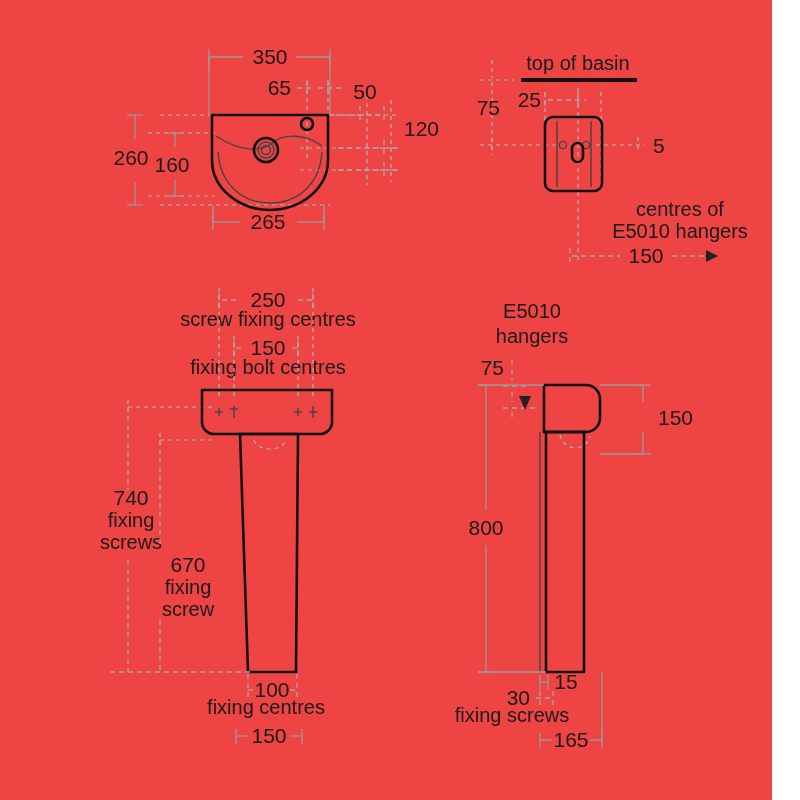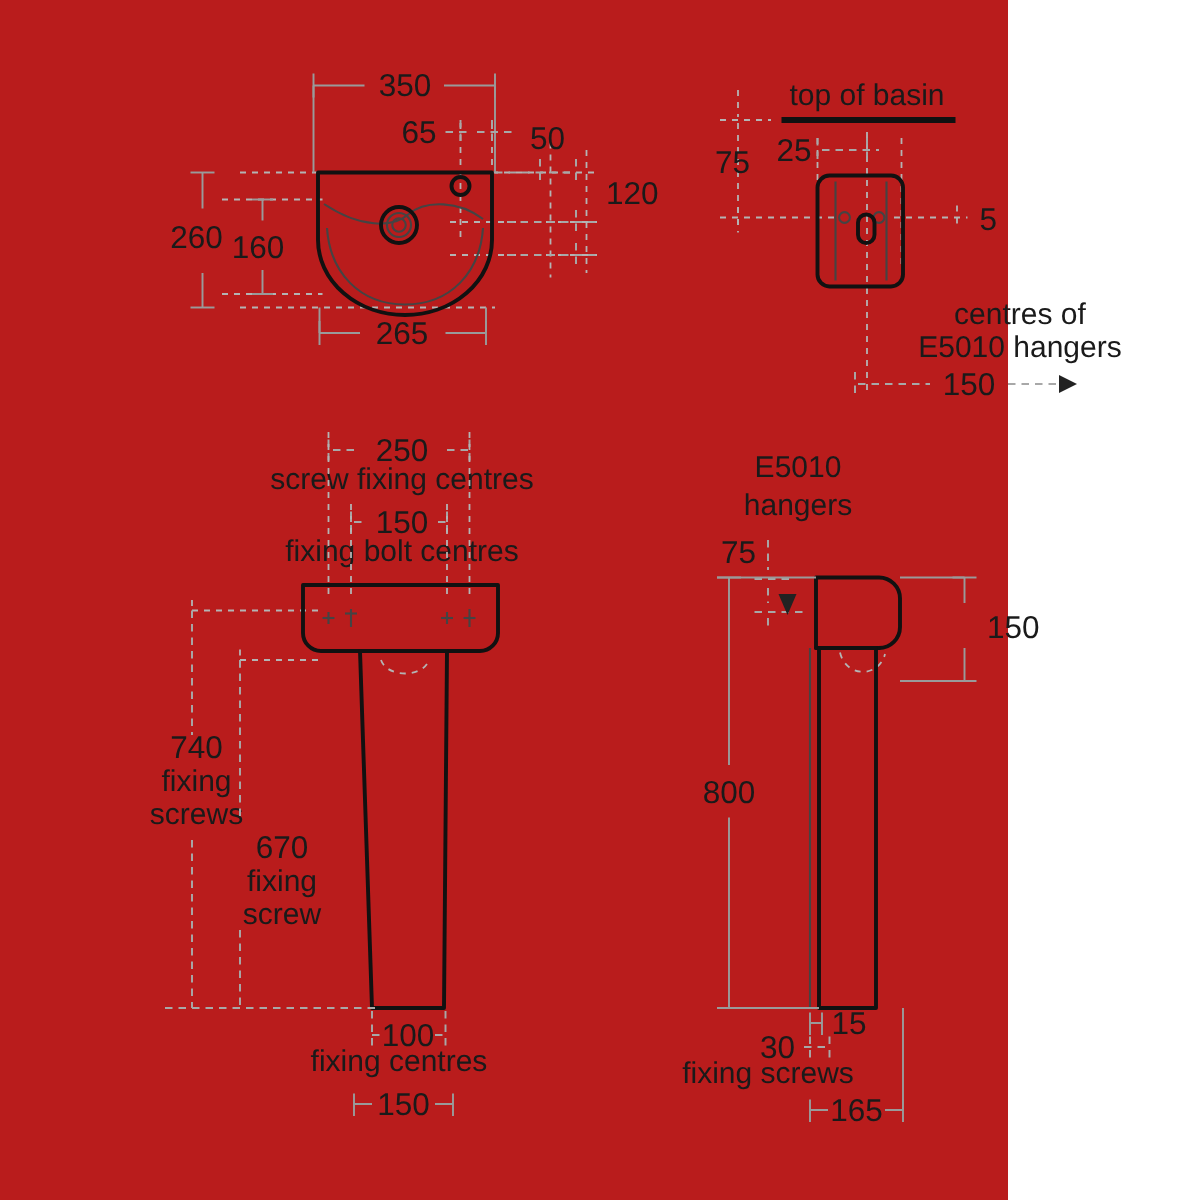--- a/index.html
+++ b/index.html
@@ -1,18 +1,18 @@
 <!DOCTYPE html>
 <html><head>
 <meta charset="utf-8">
 <style>
   html,body{margin:0;padding:0;background:#ffffff;}
   body{width:800px;height:800px;overflow:hidden;
        font-family:"Liberation Sans","DejaVu Sans",sans-serif;}
-  #stage{position:relative;width:672px;height:800px;background:#b91c1c;}
+  #stage{position:relative;width:772px;height:800px;background:#ef4444;}
   svg{display:block;}
   text{font-family:"Liberation Sans","DejaVu Sans",sans-serif;fill:#1a1a1a;}
   .dim-label{font-size:21px;}
   .note{font-size:20px;}
   .obj{fill:none;stroke:#111111;stroke-width:2.6;stroke-linejoin:round;stroke-linecap:round;}
   .obj-thin{fill:none;stroke:#444444;stroke-width:1.4;}
   .dimline{stroke:#9a9a9a;stroke-width:1.3;fill:none;}
   .dashline{stroke:#a8a8a8;stroke-width:1.3;fill:none;stroke-dasharray:5 4;}
   .dashline-fine{stroke:#b4b4b4;stroke-width:1.2;fill:none;stroke-dasharray:4 4;}
   .tick{stroke:#9a9a9a;stroke-width:1.3;}

